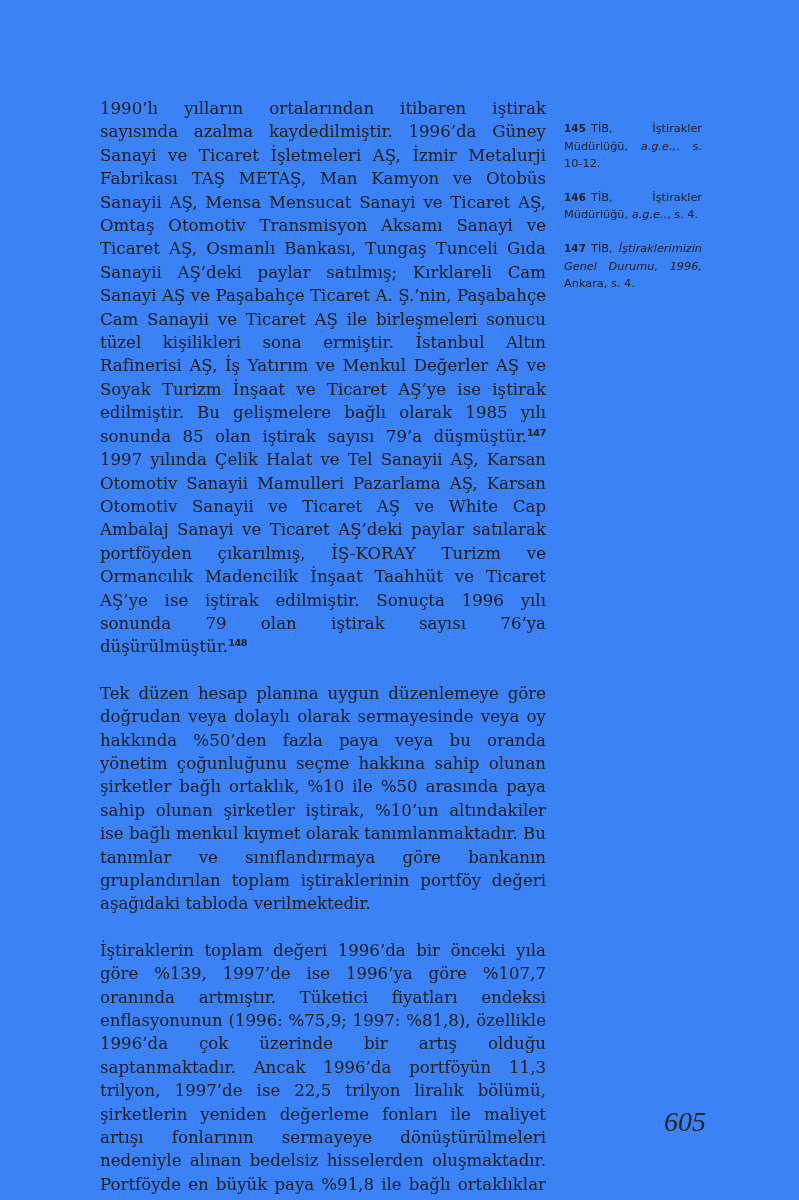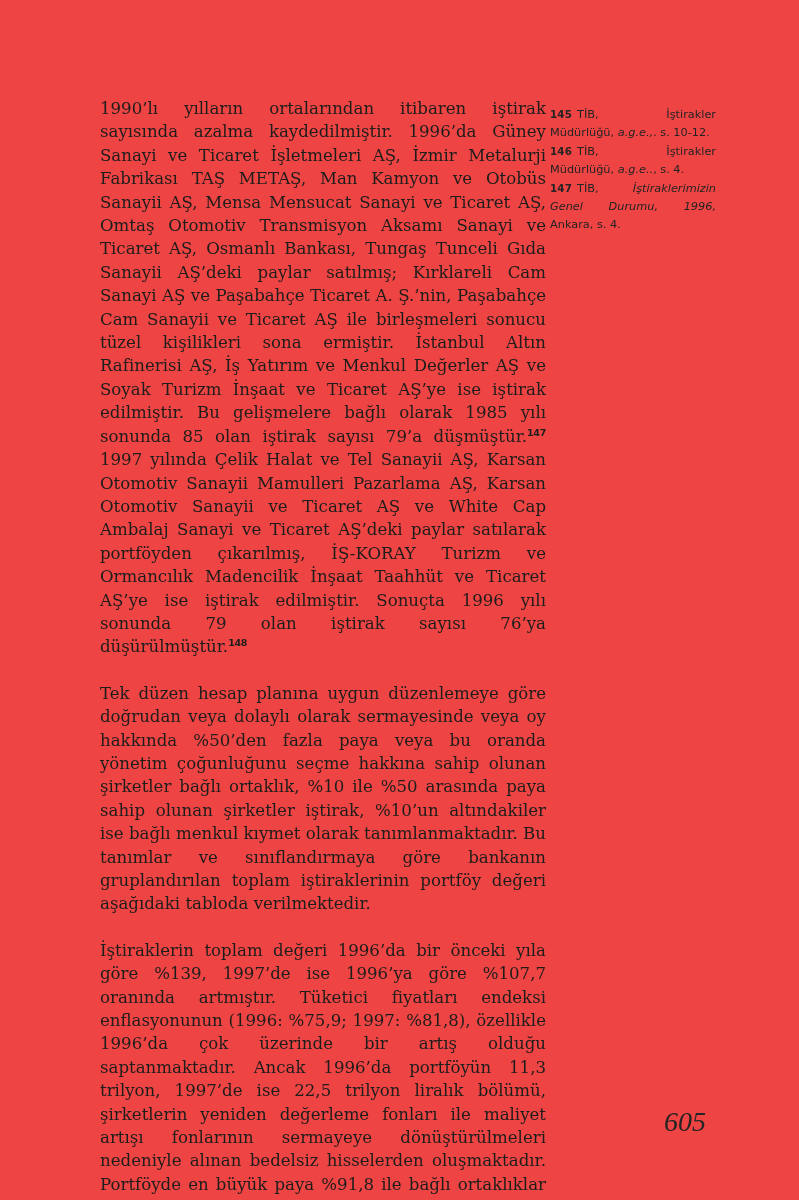--- a/index.html
+++ b/index.html
@@ -5,21 +5,21 @@
   * { box-sizing: border-box; }
   html, body {
     margin: 0; padding: 0;
     width: 799px; height: 1200px;
     background: #ffffff;
     overflow: hidden;
   }
   .page {
     position: relative;
     width: 799px; height: 1200px;
-    background: #ef4444;
+    background: #3b82f6;
     color: #1d1d1b;
   }
   
   .body-col {
     position: absolute;
     left: 100px; top: 97px;
     width: 446px;
     font-family: "DejaVu Serif", serif;
   }
   .para {
@@ -41,21 +41,21 @@
   .fn-col {
     position: absolute;
     left: 548px; top: 104px;
     width: 170px;
     font-family: "DejaVu Sans", sans-serif;
     font-size: 11.3px;
     line-height: 17.6px;
     text-align: justify;
     color: #232323;
   }
-  .fn { margin: 2px; }
+  .fn { margin: 16px; }
   .fn-num {
     font-weight: bold;
     font-size: 10.3px;
     margin-right: 5px;
     letter-spacing: 0.2px;
   }
   .fn i { font-style: italic; }
   
   .footer-title {
     position: absolute;

